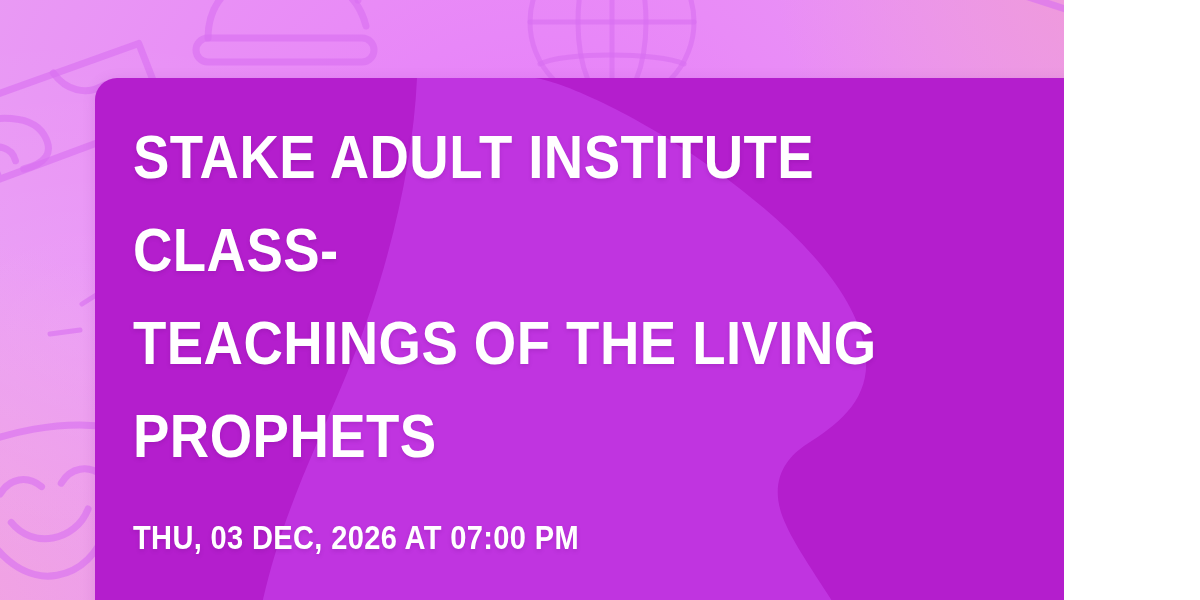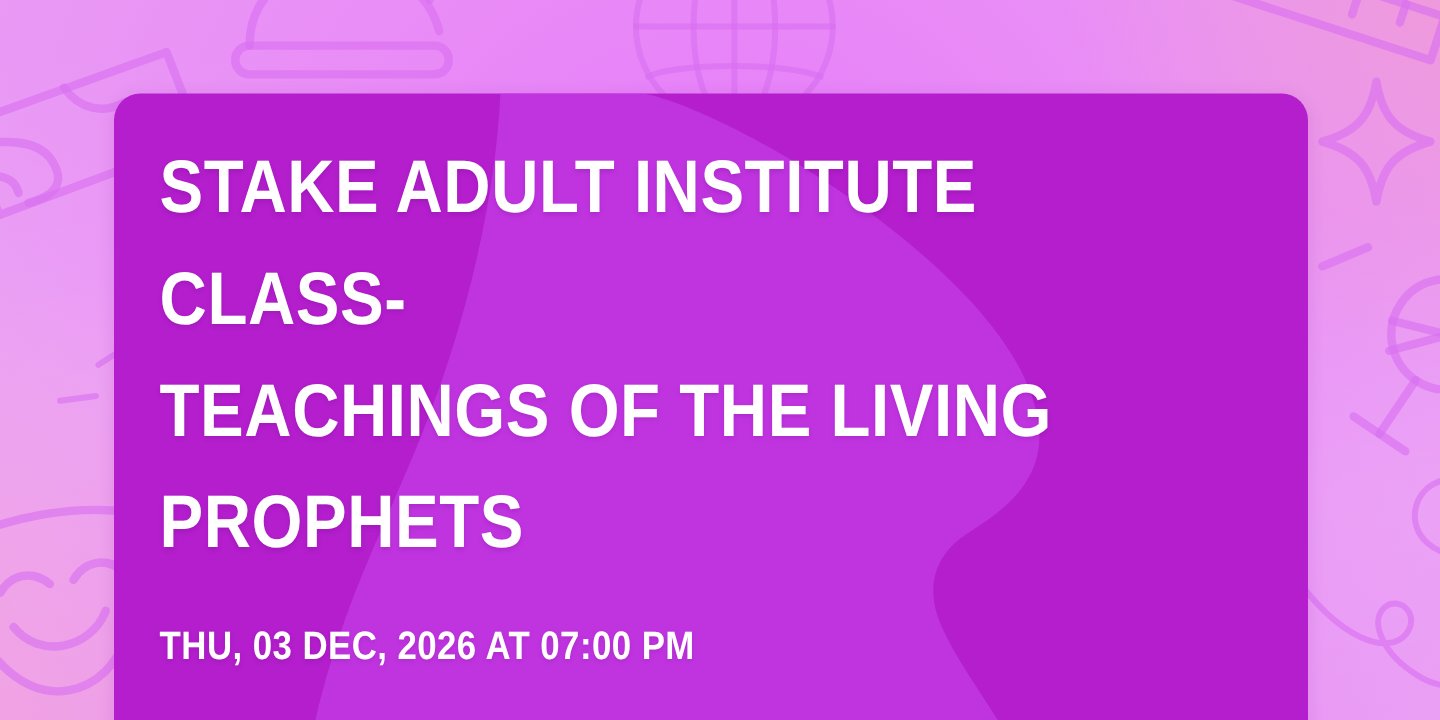--- a/index.html
+++ b/index.html
@@ -5,21 +5,21 @@
   * { margin:0; padding:0; box-sizing:border-box; }
 
   html, body {
     width:1200px; height:600px;
     overflow:hidden;
     font-family:"Liberation Sans", sans-serif;
   }
 
   #poster {
     position:relative;
-    width:1200px; height:600px;
+    width:1064px; height:600px;
     overflow:hidden;
     background:#f0abfc;
   }
 
   
   .bg-base {
     position:absolute; inset:0;
     background:
       radial-gradient(circle at 104% -6%,  #f09ad8 0%, rgba(240,154,216,0) 26%),
       radial-gradient(circle at -6% 104%,  #f2a3e0 0%, rgba(242,163,224,0) 30%),

